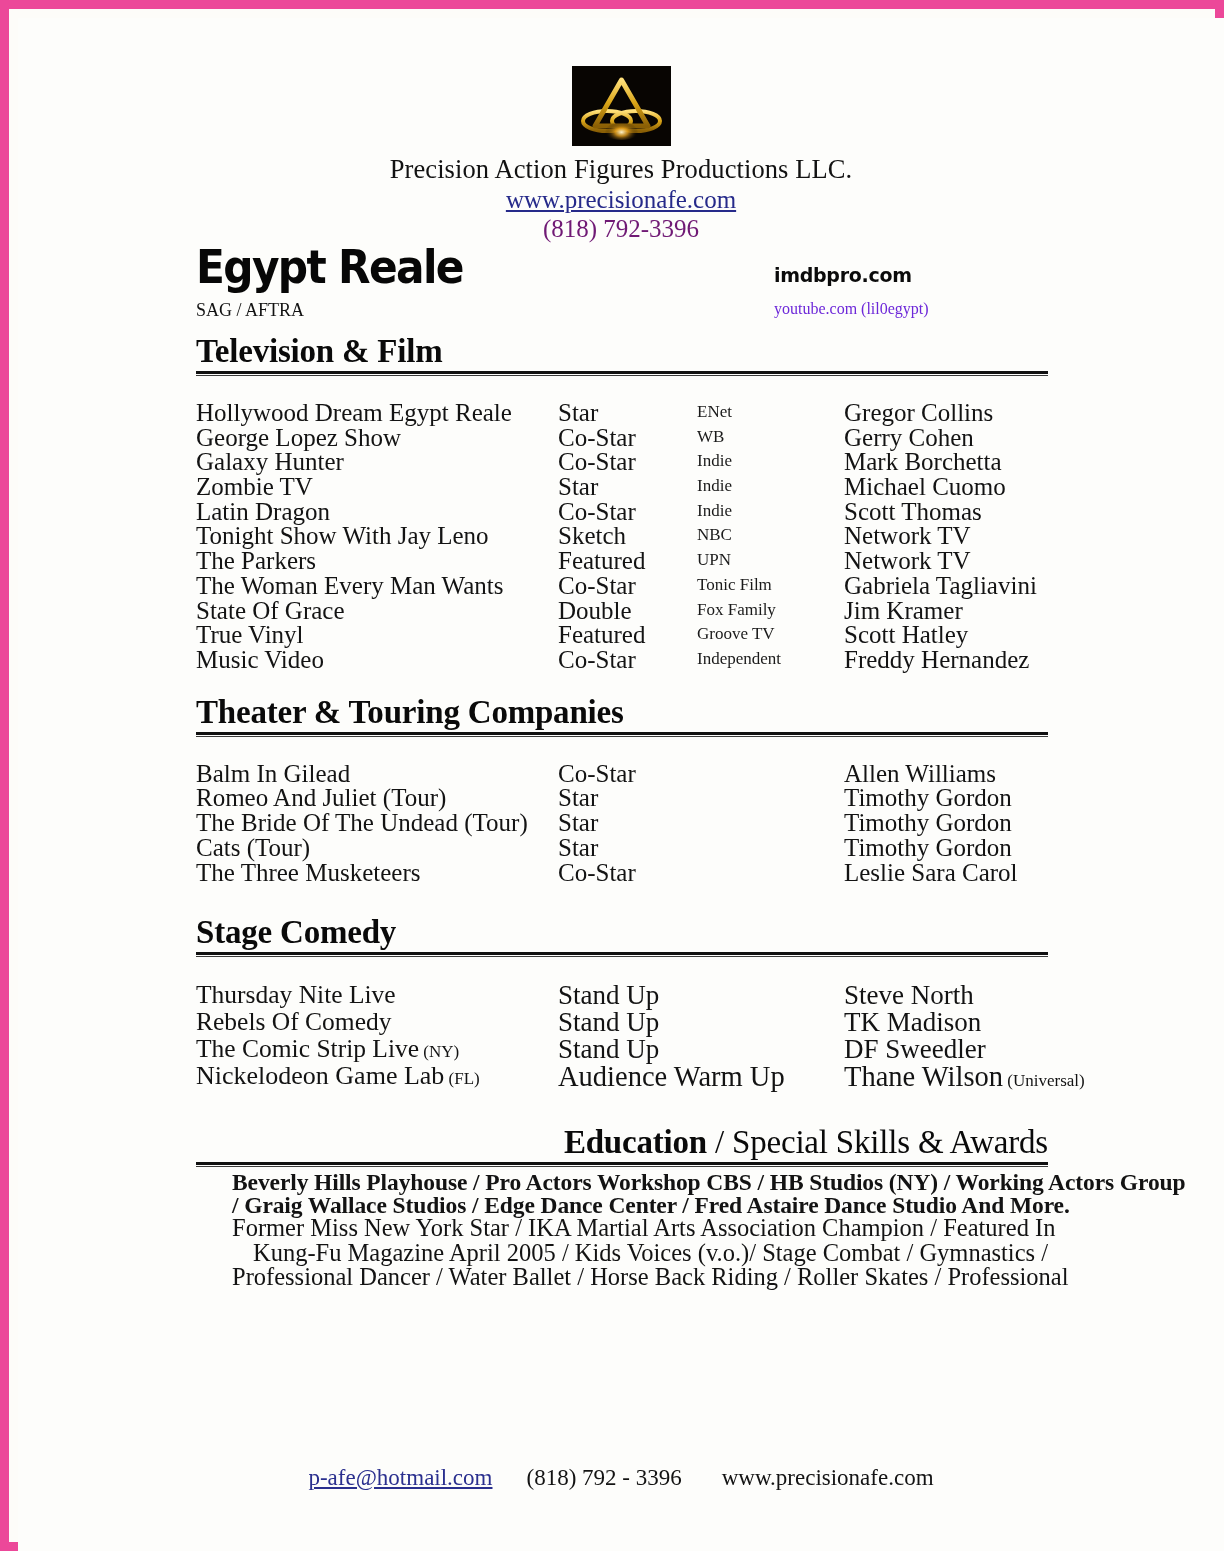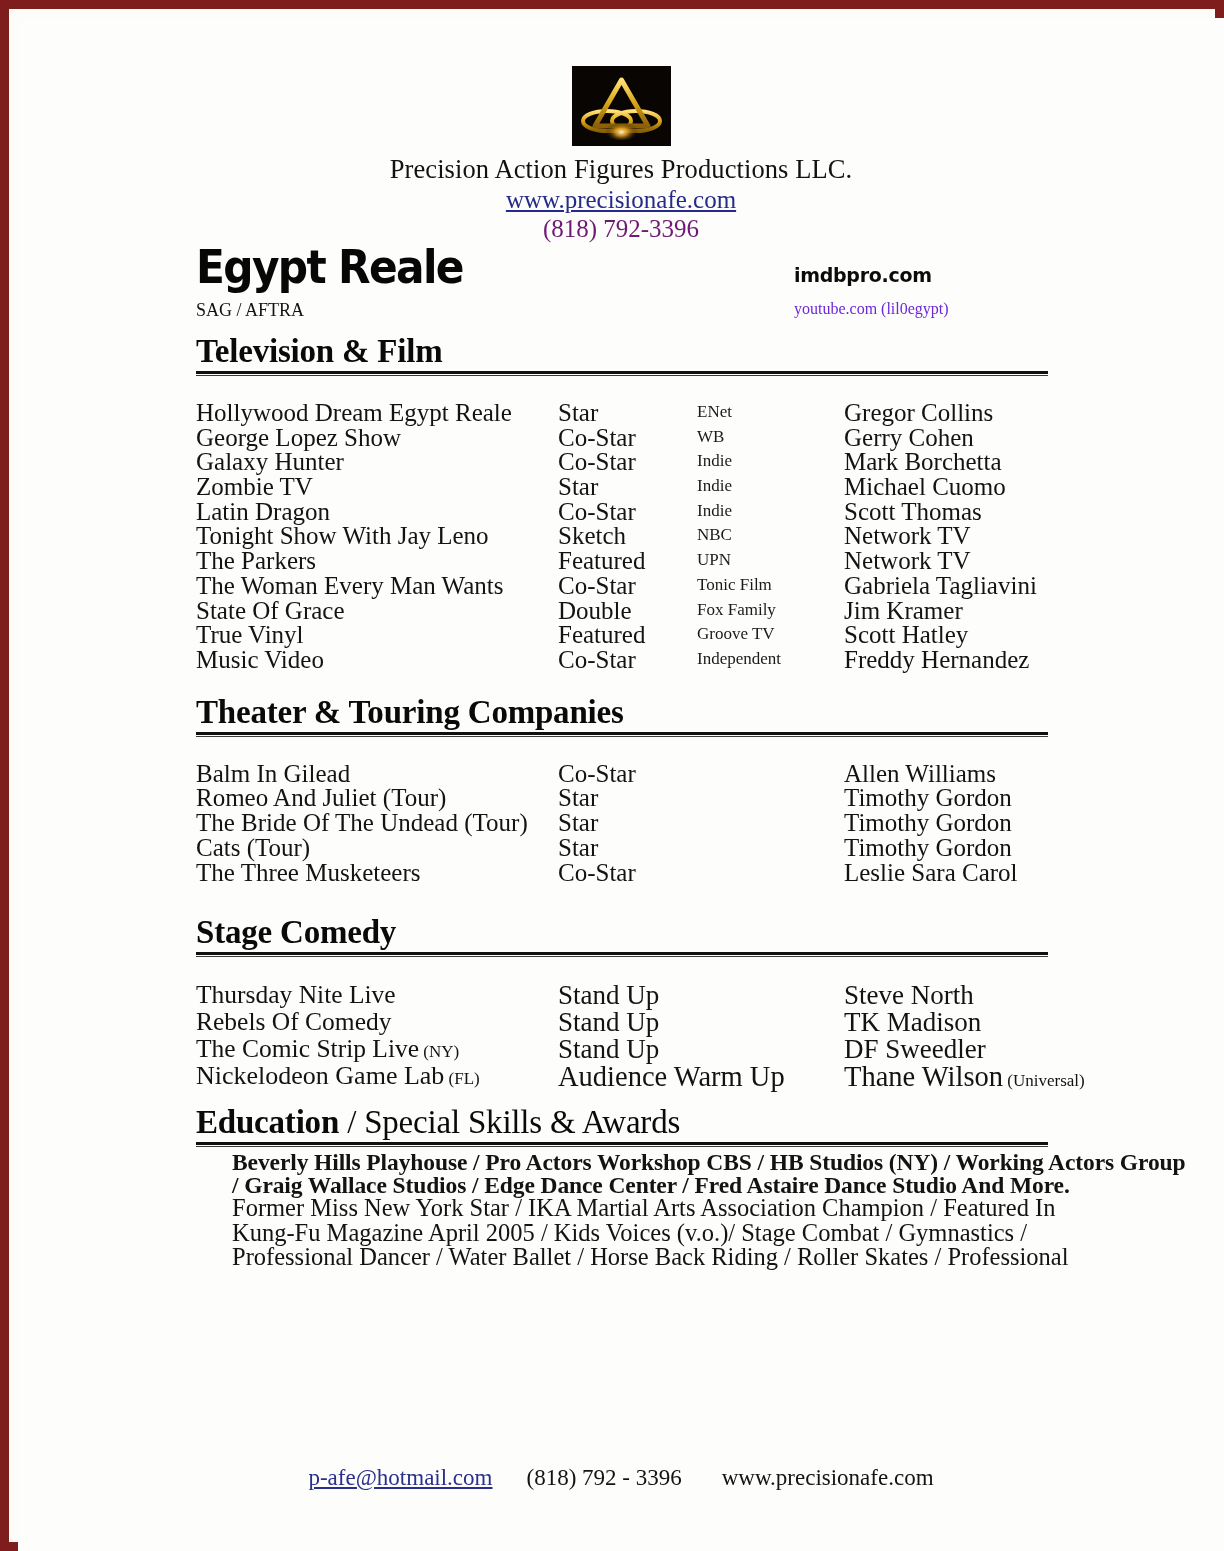--- a/index.html
+++ b/index.html
@@ -14,21 +14,21 @@
     overflow: hidden;
   }
 
   
   .page-frame {
     position: absolute;
     left: 0; top: 0;
     width: 1224px;
     height: 1551px;
     box-sizing: border-box;
-    border: 9px solid #7f1d1d;
+    border: 9px solid #ec4899;
     background: #fdfcf9;
   }
   .page-inner {
     position: absolute;
     left: 9px; top: 9px;
     width: 1206px;
     height: 1533px;
     background: #fdfdfb;
   }
 
@@ -84,21 +84,21 @@
     display: inline-block;
   }
   .actor-union {
     font-size: 18px;
     color: #121212;
     line-height: 30px;
     margin-top: 4px;
   }
   .contact-col {
     position: absolute;
-    left: 776px;
+    left: 756px;
     top: 20px;
   }
   .contact-imdb {
     font-family: "DejaVu Sans", "Liberation Sans", sans-serif;
     font-weight: 700;
     font-size: 20px;
     letter-spacing: -0.3px;
     color: #0b0b0b;
     transform: scaleX(0.95);
     transform-origin: left center;
@@ -408,21 +408,21 @@
             <div class="c-dir">DF Sweedler</div>
           </div>
           <div class="credit-row big">
             <div class="c-title">Nickelodeon Game Lab<span class="small-note"> (FL)</span></div>
             <div class="c-role">Audience Warm Up</div>
             <div class="c-dir">Thane Wilson<span class="small-note"> (Universal)</span></div>
           </div>
         </div>
     </div>
 
-    <div class="section" style="margin-top:16px;">
+    <div class="section" style="margin-top:36px;text-align:right;">
       <div class="section-head"><span>Education</span><span class="light"> / Special Skills &amp; Awards</span></div>
       <div class="rule"></div>
       <div class="edu-body" id="edu-body">
           <div class="edu-line bold">Beverly Hills Playhouse / Pro Actors Workshop CBS / HB Studios (NY) / Working Actors Group</div>
           <div class="edu-line bold">/ Graig Wallace Studios / Edge Dance Center /   Fred Astaire Dance Studio And More.</div>
           <div class="edu-line">Former Miss New York Star / IKA Martial Arts Association Champion / Featured In</div>
           <div class="edu-line">Kung-Fu Magazine April 2005 / Kids Voices (v.o.)/ Stage Combat / Gymnastics /</div>
           <div class="edu-line">Professional Dancer / Water Ballet / Horse Back Riding / Roller Skates / Professional</div>
         </div>
     </div>

